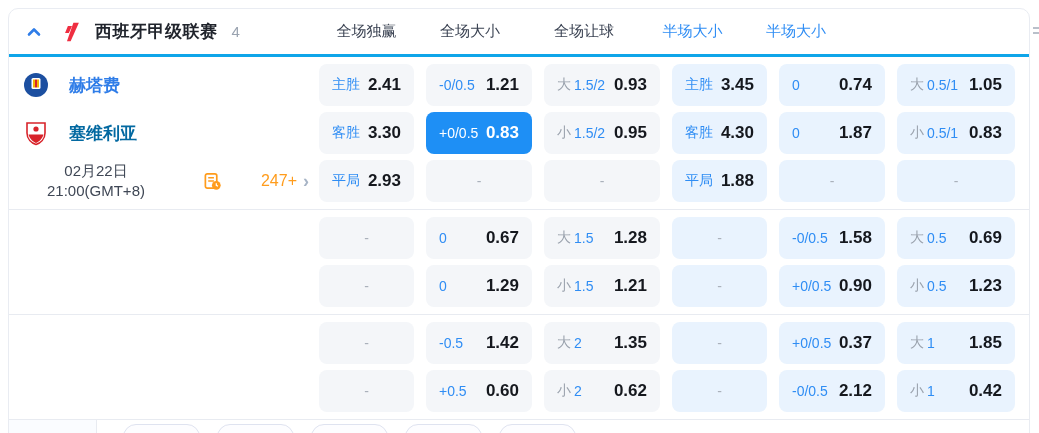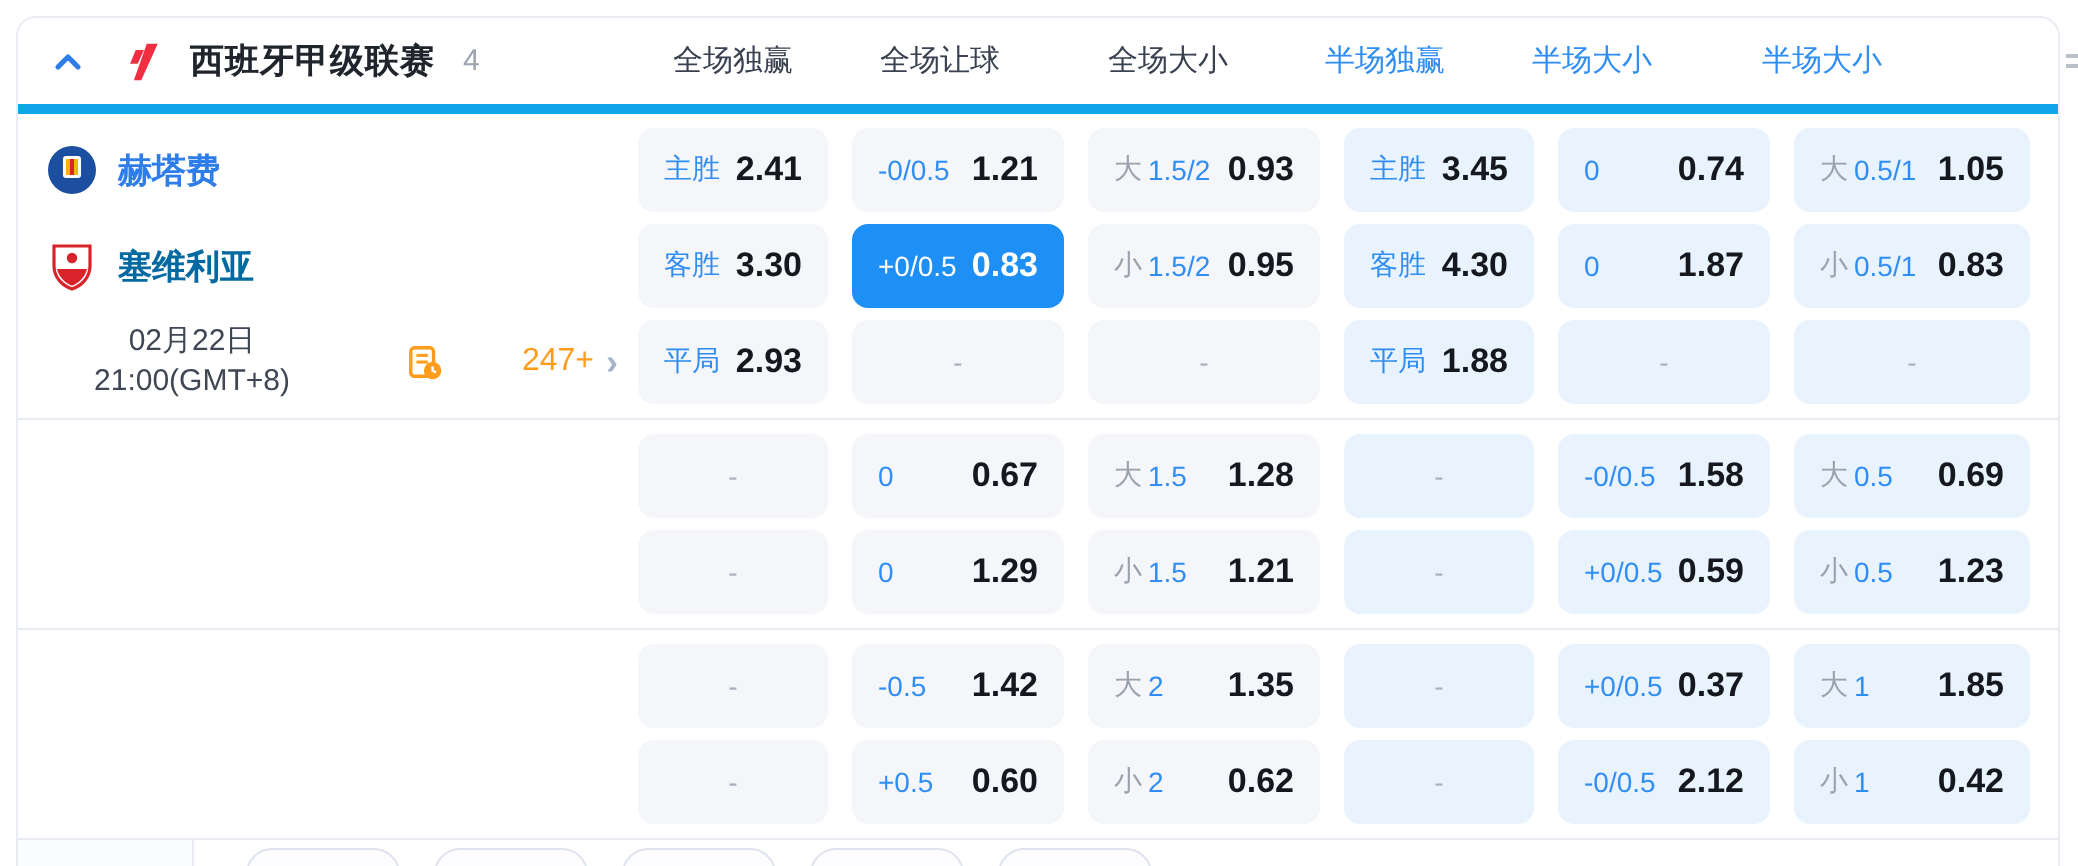--- a/index.html
+++ b/index.html
@@ -2,38 +2,38 @@
 <html><head>
 <meta charset="utf-8">
 <style>
   * { margin:0; padding:0; box-sizing:border-box; }
   html,body { width:1039px; height:433px; overflow:hidden;
     font-family:"Liberation Sans","DejaVu Sans",sans-serif; background:#ffffff; }
   .card { position:absolute; left:8px; top:8px; width:1022px; height:440px;
     background:#fff; border:1px solid #e9ecf2; border-radius:10px 10px 0 0; overflow:hidden; }
 
   
-  .hdr { height:48px; display:flex; align-items:center; border-bottom:5px solid #0ea5e9; }
+  .hdr { height:48px; display:flex; align-items:center; border-bottom:3px solid #0ea5e9; }
   .hdr-left { width:310px; flex:none; display:flex; align-items:center; padding-left:16px; gap:12px; }
   .chev-up { width:18px; height:18px; flex:none; cursor:pointer; }
   .league-logo { width:22px; height:22px; flex:none; margin-left:6px; }
   .league-title { font-size:17px; font-weight:700; color:#20242c; letter-spacing:.5px; }
   .league-count { font-size:15px; color:#9aa3b0; margin-left:2px; }
   .cols { display:grid; grid-template-columns:95px 106px 116px 95px 106px 118px; column-gap:3px; }
   .col-h { text-align:center; font-size:15px; color:#3a4252; cursor:pointer; }
   .col-h.half { color:#2f8df4; }
 
   
   .section { display:flex; padding:7px 0; }
   .section + .section { border-top:1px solid #e8ebf1; }
   .sec-left { width:310px; flex:none; display:grid; grid-auto-rows:42px; row-gap:6px; }
   .sec-cells { display:grid; grid-template-columns:95px 106px 116px 95px 106px 118px;
     column-gap:12px; row-gap:6px; grid-auto-rows:42px; align-content:start; }
 
-  .team-row { display:flex; align-items:center; gap:10px; padding-left:14px; }
+  .team-row { display:flex; align-items:center; gap:20px; padding-left:14px; }
   .team-logo { width:26px; height:26px; flex:none; }
   .team-name { font-size:17px; font-weight:700; color:#0369a1; }
   .team-name.home { color:#2f7de8; }
 
   .meta-row { display:flex; align-items:center; padding-left:8px; padding-right:10px; }
   .date-block { width:158px; text-align:center; font-size:15px; color:#3f4755; line-height:20px; }
   .markets { margin-left:auto; display:flex; align-items:center; gap:4px; cursor:pointer; }
   .markets-ico { width:19px; height:19px; }
   .markets-count { font-size:16px; color:#ff9c1c;margin-left:35px; }
   .markets-arrow { font-size:18px; color:#a7b4c6; line-height:1; margin-left:2px; font-weight:700; }
@@ -74,23 +74,22 @@
       </svg>
       <svg class="league-logo" viewBox="0 0 24 24">
         <path d="M13.5 2 L19.5 2 L10.5 22 L6.5 22 Z" fill="#ef2e41"></path>
         <path d="M7.5 5.5 L12 5.5 L8.6 13 L4.4 13 Z" fill="#ef2e41"></path>
       </svg>
       <span class="league-title">西班牙甲级联赛</span>
       <span class="league-count">4</span>
     </div>
     <div class="cols" id="hdr-cols">
         <div class="col-h">全场独赢</div>
+        <div class="col-h">全场大小</div>
         <div class="col-h">全场让球</div>
-        <div class="col-h">全场大小</div>
-        <div class="col-h half">半场独赢</div>
         <div class="col-h half">半场大小</div>
         <div class="col-h half">半场大小</div>
       </div>
   </div>
 
   <div class="section">
     <div class="sec-left">
       <div class="team-row">
         <svg class="team-logo" viewBox="0 0 26 26">
           <circle cx="13" cy="13" r="12" fill="#1c4fa0"></circle>
@@ -240,21 +239,21 @@
         <div class="cell full">
           <span class="p">小</span>
           <span class="l">1.5</span>
           <span class="v">1.21</span>
         </div>
         <div class="cell half">
           <span class="dash">-</span>
         </div>
         <div class="cell half">
           <span class="l">+0/0.5</span>
-          <span class="v">0.59</span>
+          <span class="v">0.90</span>
         </div>
         <div class="cell half">
           <span class="p">小</span>
           <span class="l">0.5</span>
           <span class="v">1.23</span>
         </div>
       </div>
   </div>
 
   <div class="section">

